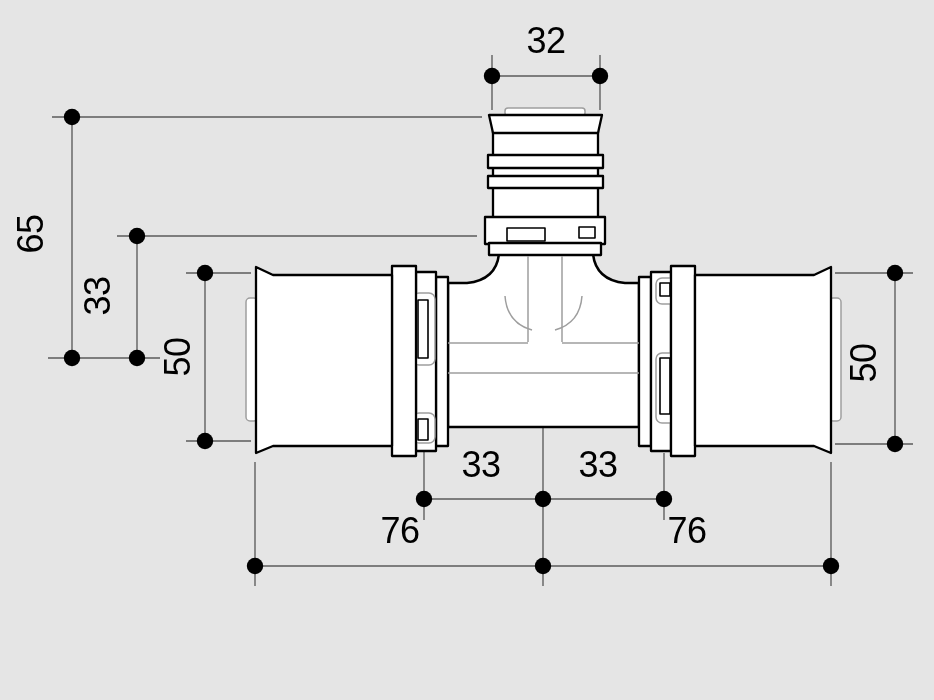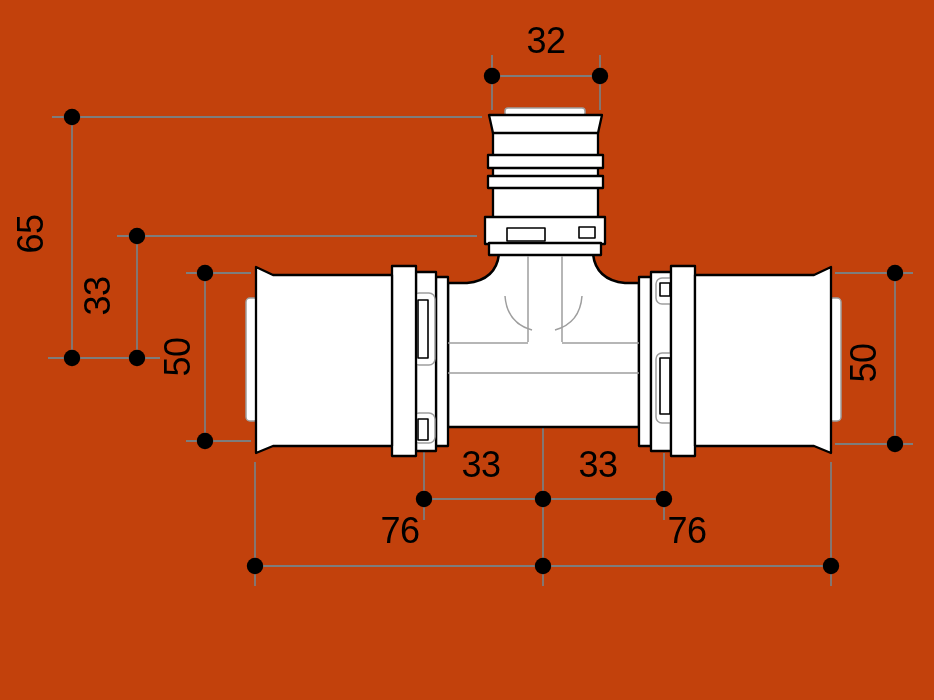--- a/index.html
+++ b/index.html
@@ -1,17 +1,17 @@
 <!DOCTYPE html>
 <html><head>
 <meta charset="utf-8">
 <style>
   html, body { margin: 0; padding: 0; background: #ffffff; }
   .canvas {
-    width: 934px; height: 700px; background: #c2410c; position: relative;
+    width: 934px; height: 700px; background: #e5e5e5; position: relative;
     font-family: "Liberation Sans", sans-serif;
   }
   svg { display: block; }
   text {
     font-family: "Liberation Sans", sans-serif;
     font-size: 36px;
     letter-spacing: -0.5px;
     fill: #000000;
   }
 </style>

